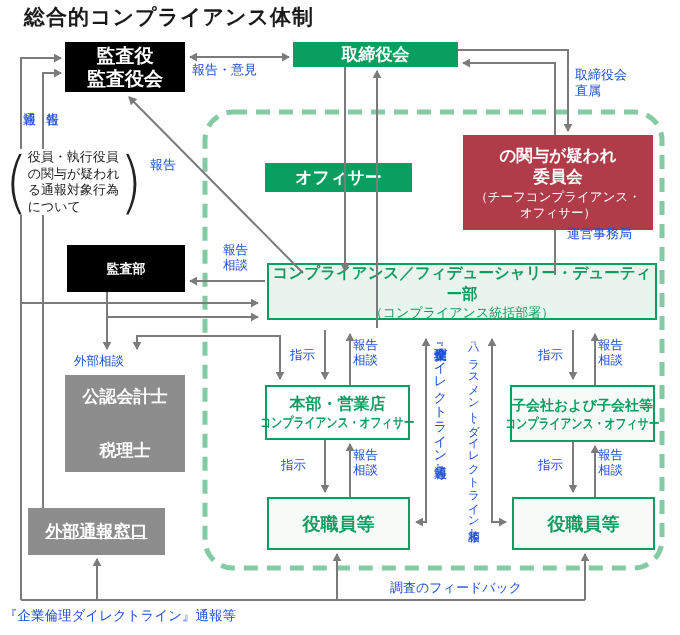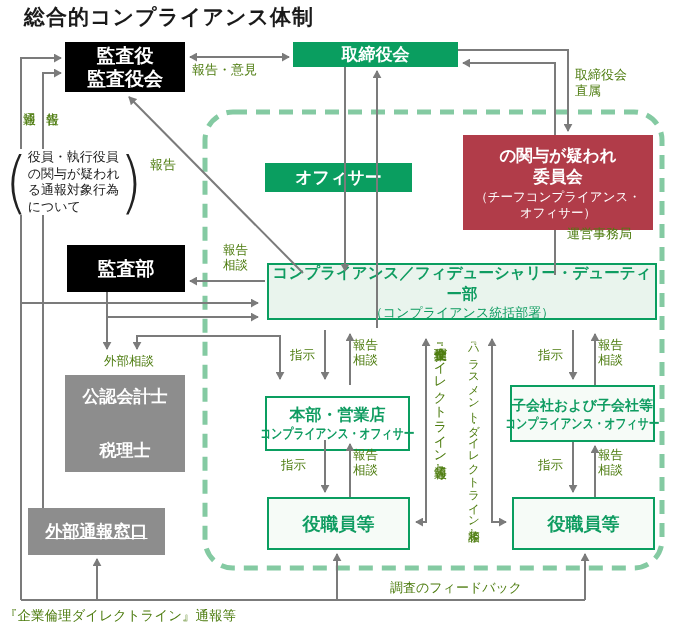--- a/index.html
+++ b/index.html
@@ -5,21 +5,21 @@
   html,body{margin:0;padding:0;background:#fff;font-family:"Liberation Sans","DejaVu Sans",sans-serif;}
   #stage{position:relative;width:680px;height:635px;background:#fff;overflow:hidden;color:#1a1a1a;}
   .box{position:absolute;box-sizing:border-box;display:flex;flex-direction:column;align-items:center;justify-content:center;text-align:center;z-index:2;}
   .dark{background:#000000;color:#fff;}
   .greenbox{background:#0a9e60;color:#fff;}
   .redbox{background:#b13c49;color:#fff;}
   .graybox{background:#8d8d8d;color:#fff;gap:30px;}
   .lgreen{background:#e9f4ed;border:2px solid #0a9e60;color:#0f9c61;}
   .outline{background:#f6fbf7;border:2px solid #0a9e60;color:#0f9c61;}
   .white-bg{background:#ffffff;}
-  .lbl{position:absolute;font-size:12.5px;line-height:15px;color:#4d7c0f;z-index:6;white-space:nowrap;}
+  .lbl{position:absolute;font-size:12.5px;line-height:15px;color:#1d4ed8;z-index:6;white-space:nowrap;}
   .vtext{writing-mode:vertical-rl;white-space:nowrap;}
   .cond{transform:scaleX(.8);transform-origin:50% 50%;white-space:nowrap;}
   #title{position:absolute;left:4px;top:3px;font-size:21px;font-weight:bold;letter-spacing:1px;z-index:6;margin-left:20px;}
   #note{position:absolute;left:5px;top:149px;z-index:10;background:#fff;display:flex;align-items:center;font-size:13px;line-height:16.5px;}
   .paren{font-size:58px;font-weight:100;transform:scaleY(1.18);font-family:"DejaVu Sans",sans-serif;color:#222;}
   svg#wires{position:absolute;left:0;top:0;z-index:5;pointer-events:none;}
   .small2{line-height:14.5px;white-space:nowrap;}
 </style>
 </head>
 <body>
@@ -41,37 +41,37 @@
     <span>オフィサー</span>
   </div>
 
   <div class="box redbox" style="left:463px;top:135px;width:190px;height:95px;">
     <span style="font-size:16.5px;font-weight:bold;line-height:21px;">の関与が疑われ</span>
     <span style="font-size:16.5px;font-weight:bold;line-height:21px;text-align:right;">委員会</span>
     <span style="font-size:12.5px;line-height:16px;margin-top:2px;">（チーフコンプライアンス・</span>
     <span style="font-size:12.5px;line-height:16px;">オフィサー）</span>
   </div>
 
-  <div class="box dark" style="left:67px;top:245px;width:118px;height:47px;font-size:19px;font-weight:bold;">
+  <div class="box dark" style="left:67px;top:245px;width:118px;height:47px;font-size:13px;font-weight:bold;">
     <span>監査部</span>
   </div>
 
   <div class="box lgreen" style="left:267px;top:263px;width:390px;height:57px;">
     <span style="font-size:15.5px;font-weight:600;line-height:21px;">コンプライアンス／フィデューシャリー・デューティー部</span>
     <span style="font-size:13px;line-height:17px;">（コンプライアンス統括部署）</span>
   </div>
 
   <div class="box graybox" style="left:65px;top:375px;width:120px;height:97px;font-size:17px;font-weight:bold;line-height:24px;">
     <span>弁護士</span>
     <span>公認会計士</span>
     <span>税理士</span>
     <span>警察等</span>
   </div>
 
-  <div class="box outline white-bg" style="left:265px;top:396px;width:145px;height:55px;">
+  <div class="box outline white-bg" style="left:265px;top:385px;width:145px;height:55px;">
     <span style="font-size:16px;font-weight:bold;line-height:21px;">本部・営業店</span>
     <span class="cond" style="font-size:13.5px;font-weight:bold;line-height:18px;">コンプライアンス・オフィサー</span>
   </div>
 
   <div class="box outline" style="left:510px;top:385px;width:145px;height:57px;">
     <span style="font-size:14px;font-weight:bold;line-height:20px;">子会社および子会社等</span>
     <span class="cond" style="font-size:13.5px;font-weight:bold;line-height:18px;">コンプライアンス・オフィサー</span>
   </div>
 
   <div class="box outline" style="left:267px;top:497px;width:143px;height:53px;font-size:18px;font-weight:600;">
@@ -143,21 +143,21 @@
   <div class="lbl" style="left:150px;top:157px;font-size:13px;">報告</div>
   <div class="lbl" style="left:575px;top:67px;font-size:13px;line-height:16px;">
     <span style="display:block;">取締役会</span>
     <span style="display:block;">直属</span>
   </div>
   <div class="lbl" style="left:567px;top:226px;font-size:13px;">運営事務局</div>
   <div class="lbl small2" style="left:223px;top:243px;">
     <span style="display:block;">報告</span>
     <span style="display:block;">相談</span>
   </div>
-  <div class="lbl" style="left:104px;top:354px;">外部相談</div>
+  <div class="lbl" style="left:74px;top:354px;">外部相談</div>
 
   <div class="lbl" style="left:290px;top:348px;">指示</div>
   <div class="lbl small2" style="left:353px;top:338px;">
     <span style="display:block;">報告</span>
     <span style="display:block;">相談</span>
   </div>
   <div class="lbl" style="left:538px;top:348px;">指示</div>
   <div class="lbl small2" style="left:598px;top:338px;">
     <span style="display:block;">報告</span>
     <span style="display:block;">相談</span>

